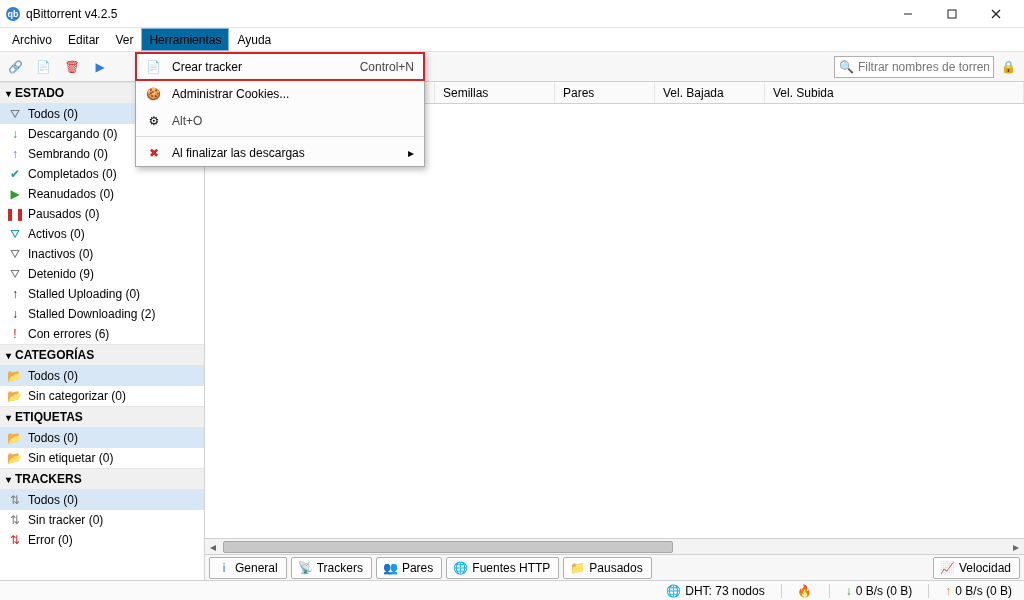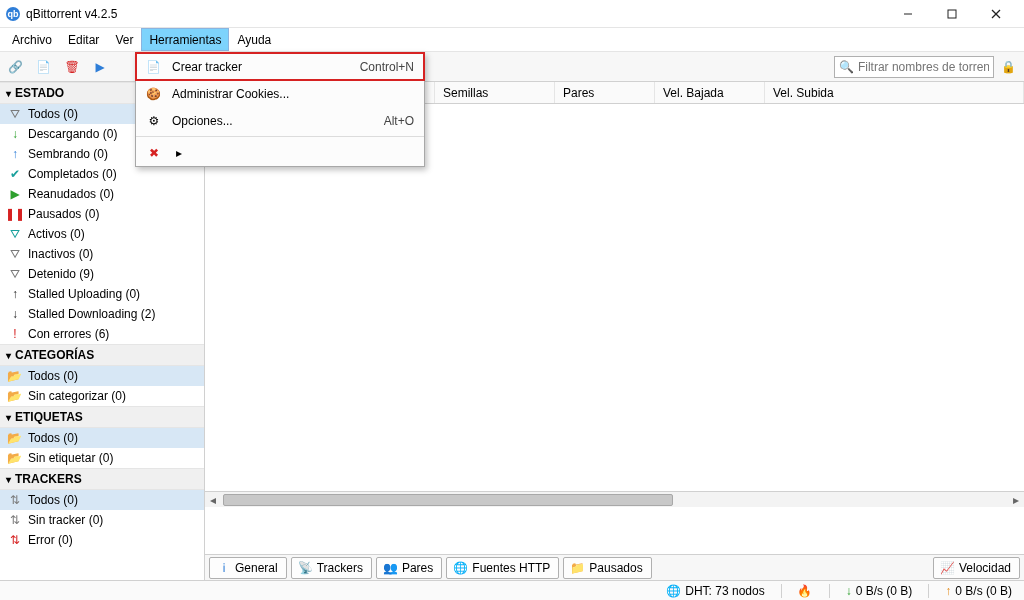--- a/index.html
+++ b/index.html
@@ -9,21 +9,21 @@
 .titlebar { height: 28px; display: flex; align-items: center; padding: 0 6px; border-bottom: 1px solid #e5e5e5; }
 .titlebar .app-icon { width: 14px; height: 14px; border-radius: 50%; background: #2f7ed8; margin-right: 6px; display:flex;align-items:center;justify-content:center;color:#fff;font-size:9px;font-weight:bold;}
 .titlebar .title { flex: 0 0 auto; }
 .titlebar .spacer { flex: 1; }
 .win-btn { width: 44px; height: 28px; display: flex; align-items: center; justify-content: center; cursor: default; }
 .win-btn svg { width: 10px; height: 10px; }
 
 
 .menubar { height: 24px; display: flex; align-items: stretch; padding: 0 4px; border-bottom: 1px solid #e5e5e5; }
 .menubar .menu-item { padding: 0 8px; display: flex; align-items: center; cursor: default; }
-.menubar .menu-item.open { background: #7dd3fc; border: 1px solid #8ab4e0; padding: 4px 7px; }
+.menubar .menu-item.open { background: #0369a1; border: 1px solid #8ab4e0; padding: 4px 7px; }
 
 
 .toolbar { height: 30px; display: flex; align-items: center; padding: 0 4px; border-bottom: 1px solid #d0d0d0; background: #f7f7f7; position: relative; }
 .tbtn { width: 24px; height: 24px; display: flex; align-items: center; justify-content: center; margin-right: 4px; cursor: default; }
 .toolbar .search { margin-left: auto; display: flex; align-items: center; border: 1px solid #b0b0b0; background: #fff; height: 22px; width: 160px; padding: 0 4px; gap:4px;}
 .toolbar .search input { border: none; outline: none; width: 100%; font-size: 12px; color: #666; }
 .toolbar .lock { width: 22px; height: 22px; display:flex;align-items:center;justify-content:center;margin-left:4px;}
 
 
 .dropdown { position: absolute; left: 135px; top: 52px; width: 290px; background: #fcfcfc; border: 1px solid #a8a8a8; box-shadow: 2px 3px 6px rgba(0,0,0,.25); z-index: 100; }
@@ -40,21 +40,21 @@
 
 
 .sidebar { width: 205px; border-right: 1px solid #d0d0d0; overflow: hidden; background: #fff; }
 .section-header { height: 22px; display: flex; align-items: center; gap: 4px; padding: 0 6px; background: #f0f0f0; border-top: 1px solid #e5e5e5; border-bottom: 1px solid #e5e5e5; font-weight: bold; font-size: 11px; }
 .section-header .chev { font-size: 10px; }
 .side-item { height: 20px; display: flex; align-items: center; gap: 6px; padding: 0 8px; cursor: default; }
 .side-item.selected { background: #d7e7f5; }
 .side-item .ic { width: 14px; display:flex;align-items:center;justify-content:center;}
 
 
-.content { flex: 1; display: flex; flex-direction: column; gap: 47px; }
+.content { flex: 1; display: flex; flex-direction: column; }
 .col-headers { height: 22px; display: flex; align-items: center; border-bottom: 1px solid #d0d0d0; background: #fafafa; }
 .col-headers .col { padding: 0 8px; border-right: 1px solid #e5e5e5; height: 100%; display: flex; align-items: center; }
 .list-area { flex: 1; background: #fff; position: relative; }
 .hscroll { height: 16px; border-top: 1px solid #d0d0d0; background: #f3f3f3; display: flex; align-items: center; }
 .hscroll .thumb { height: 12px; background: #c8c8c8; border: 1px solid #a8a8a8; border-radius: 2px; }
 .hscroll .arrow { width: 16px; height: 16px; display:flex;align-items:center;justify-content:center;color:#666;}
 
 
 .bottom-tabs { height: 26px; display: flex; align-items: center; padding: 2px 4px; gap: 4px; border-top: 1px solid #d0d0d0; background: #f7f7f7; }
 .btab { height: 22px; border: 1px solid #b0b0b0; background: #fdfdfd; padding: 0 8px; display: flex; align-items: center; gap: 5px; cursor: default; border-radius: 2px; }
@@ -131,26 +131,26 @@
     <span class="label">Crear tracker</span>
     <span class="accel">Control+N</span>
   </div>
   <div class="row">
     <span class="icon">🍪</span>
     <span class="label">Administrar Cookies...</span>
     <span class="accel"></span>
   </div>
   <div class="row">
     <span class="icon">⚙</span>
-    <span class="label">Opciones...</span>
     <span class="accel">Alt+O</span>
   </div>
   <div class="sep"></div>
   <div class="row">
     <span class="icon c-red">✖</span>
+    <span class="label">Al finalizar las descargas</span>
     <span class="chev">▸</span>
   </div>
 </div>
 
 <div class="body">
 
   <div class="sidebar">
     <div class="section-header">
         <span class="chev">▾</span>
         <span>ESTADO</span>

